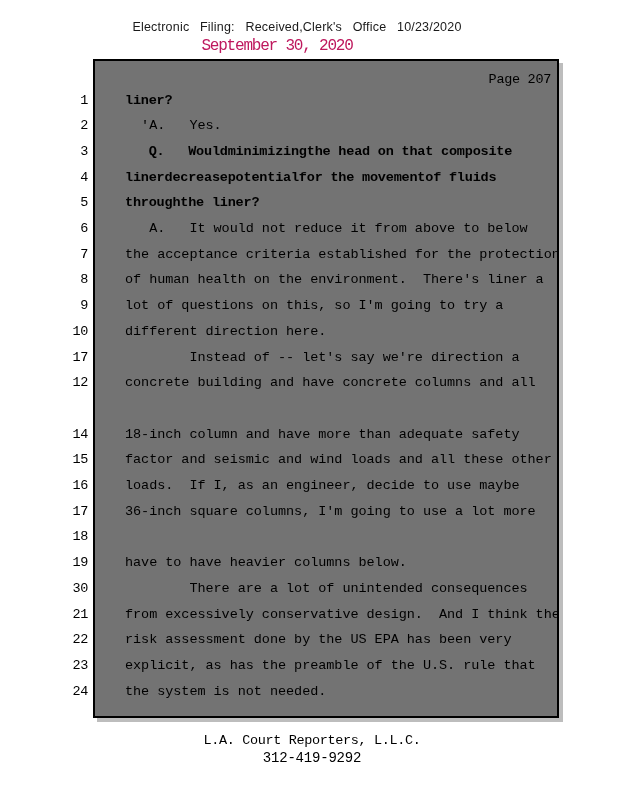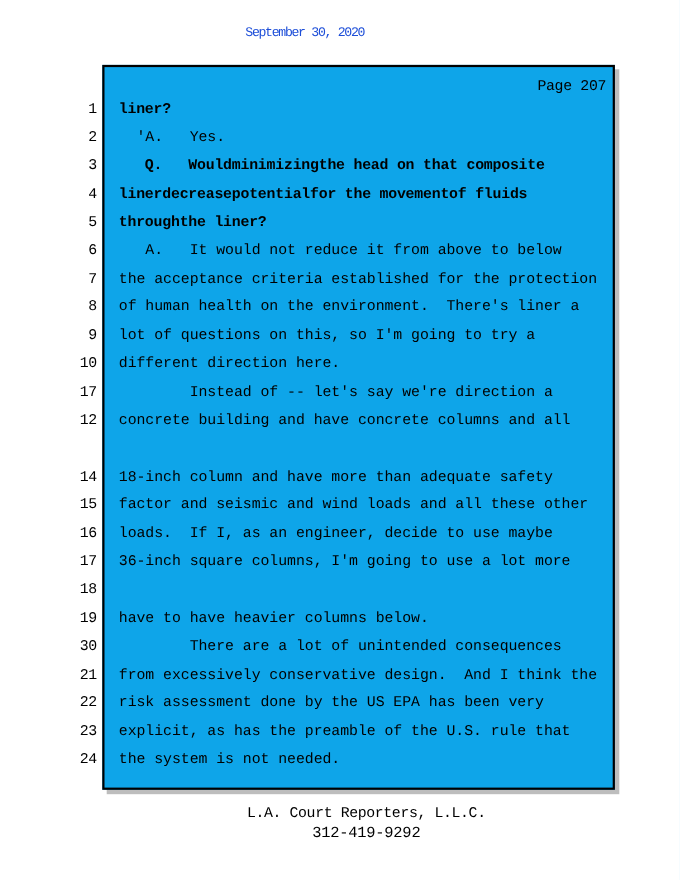--- a/index.html
+++ b/index.html
@@ -9,51 +9,52 @@
   }
   
   .header{position:absolute;top:20px;left:0;width:594px;text-align:center;}
   .hdr1{
     font-family:"Liberation Sans", sans-serif;
     font-size:12.5px;word-spacing:7px;letter-spacing:0.2px;
     white-space:pre;color:#1a1a1a;
   }
   .hdr2{
     margin-top:3px;margin-right:40px;
-    font-size:12px;letter-spacing:-1.2px;white-space:pre;color:#1d4ed8;
+    font-size:16px;letter-spacing:-1.2px;white-space:pre;color:#be185d;
   }
   
   .page-box{
     position:absolute;box-sizing:border-box;
     left:93px;top:59px;width:466px;height:659px;
-    border:2px solid #000;background:#0ea5e9;
+    border:2px solid #000;background:#737373;
     box-shadow:4px 4px 0 #bdbdbd;
   }
   .page-label{
     position:absolute;top:11px;right:6px;
     font-size:13.5px;letter-spacing:-0.3px;white-space:pre;
   }
   
   .rows{position:absolute;top:0;left:0;width:618px;height:800px;pointer-events:none;}
   .row{position:absolute;left:0;width:600px;height:20px;line-height:18px;font-size:13.5px;}
   .lnum{
     position:absolute;left:56px;width:32px;text-align:right;
     white-space:pre;letter-spacing:-0.3px;
   }
-  .ltext{position:absolute;left:108px;white-space:pre;letter-spacing:-0.05px;}
+  .ltext{position:absolute;left:125px;white-space:pre;letter-spacing:-0.05px;}
   .bold{font-weight:bold;letter-spacing:-0.2px;}
   
-  .footer{position:absolute;top:733px;left:100px;width:466px;text-align:center;}
+  .footer{position:absolute;top:733px;left:79px;width:466px;text-align:center;}
   .ftr1{font-size:13.5px;letter-spacing:-0.35px;white-space:pre;}
   .ftr2{margin-top:2px;font-size:14px;letter-spacing:-0.2px;white-space:pre;}
 </style>
 </head>
 <body>
 
 <div class="header">
+  <div class="hdr1">Electronic Filing: Received,Clerk's Office 10/23/2020</div>
   <div class="hdr2">September 30, 2020</div>
 </div>
 
 <div class="page-box">
   <div class="page-label">Page 207</div>
 </div>
 
 <div class="rows">
   <div class="row" style="top:91.5px">
       <span class="lnum">1</span>

